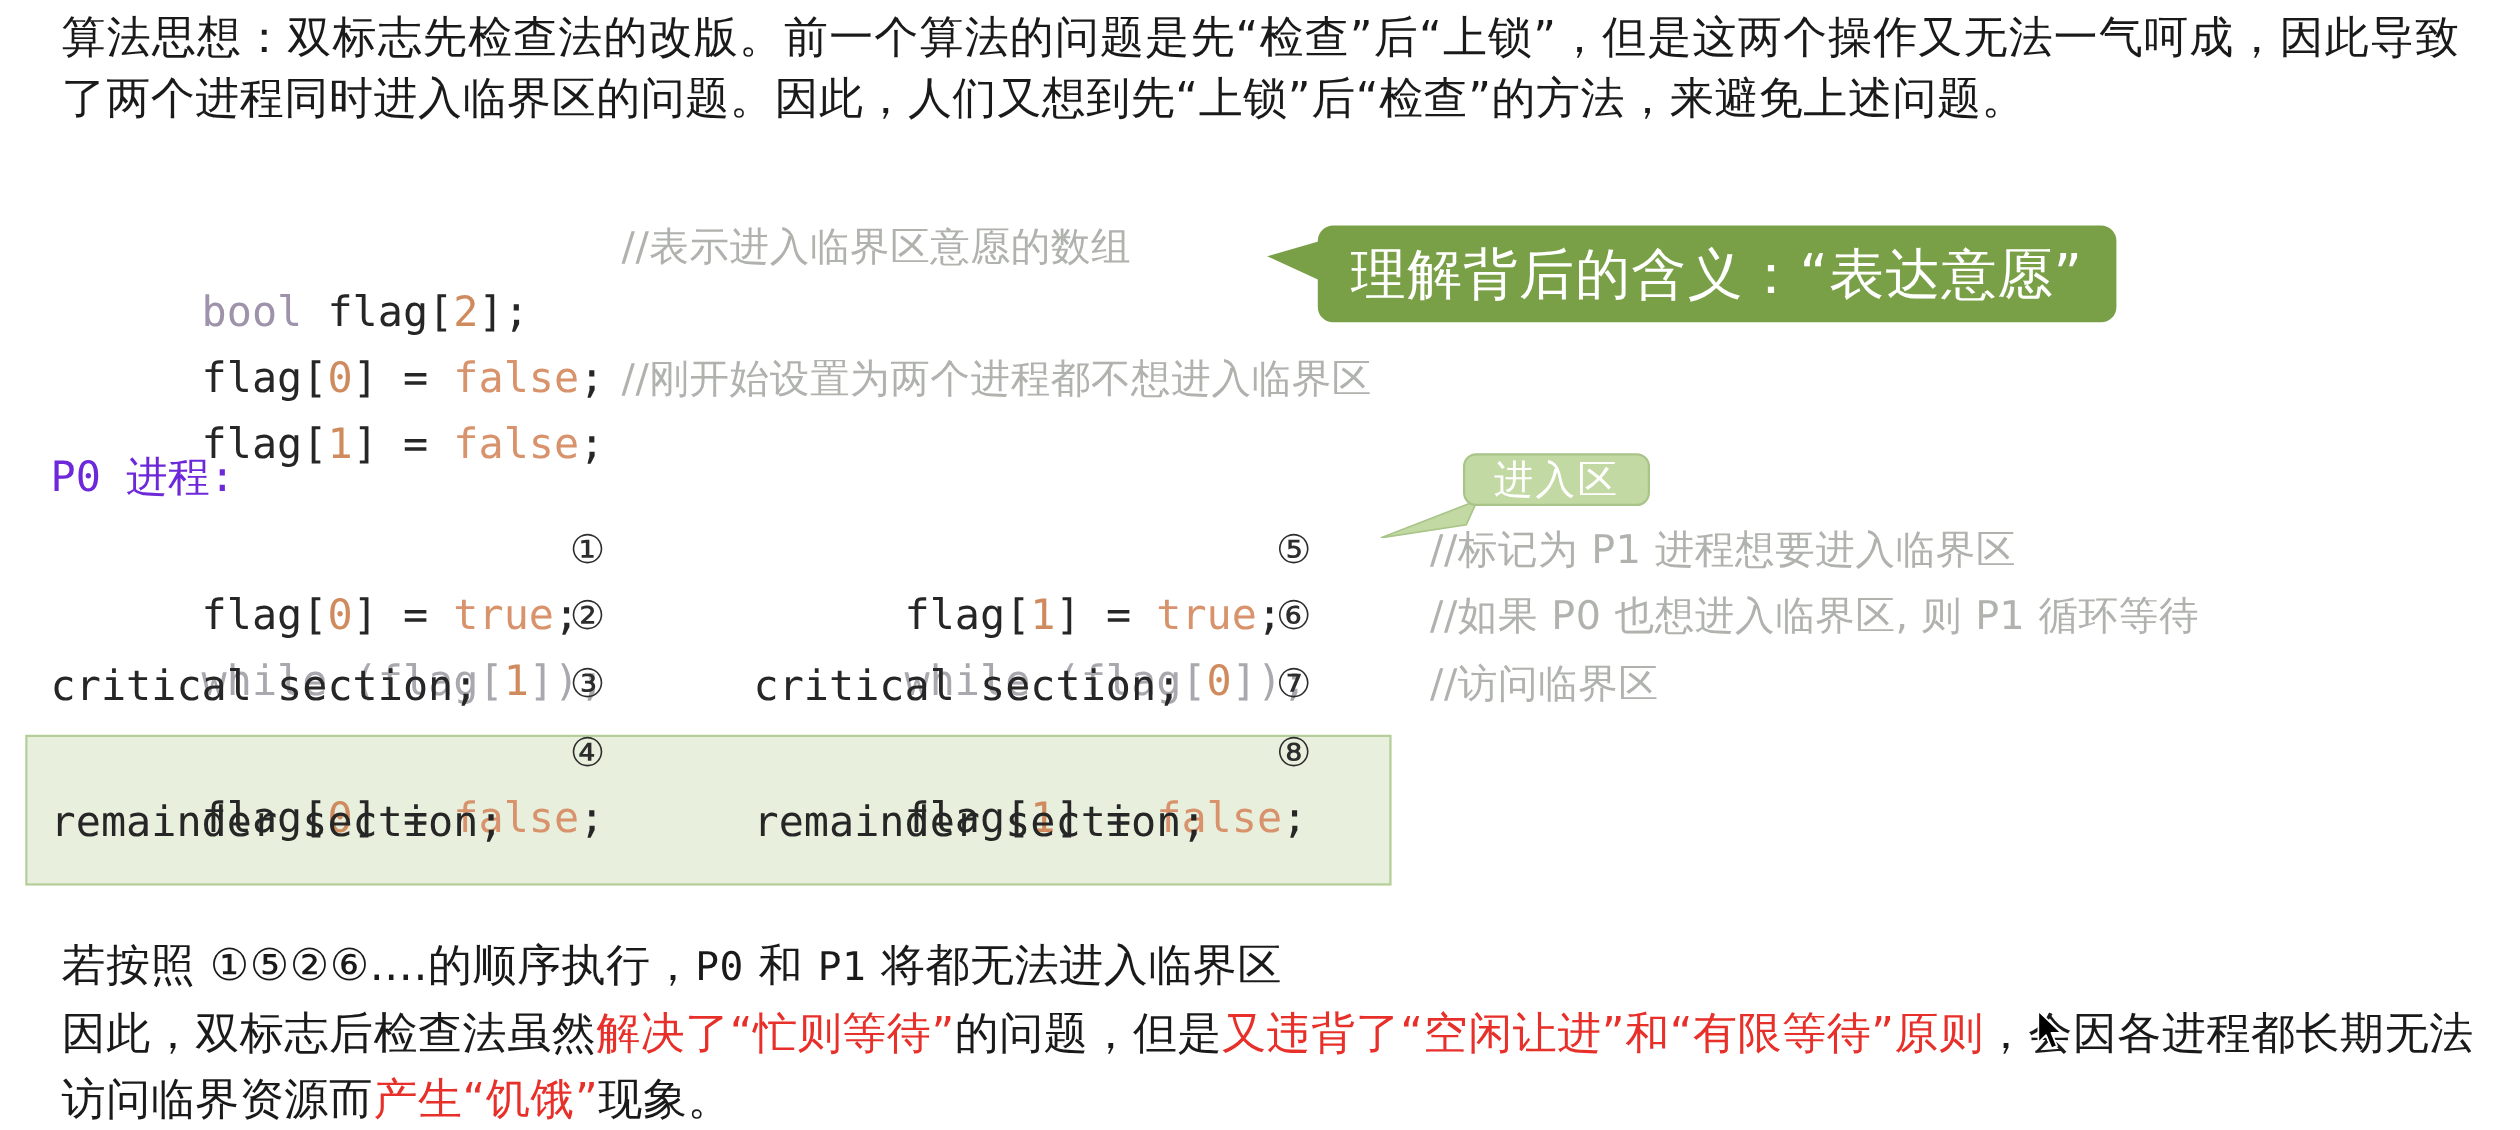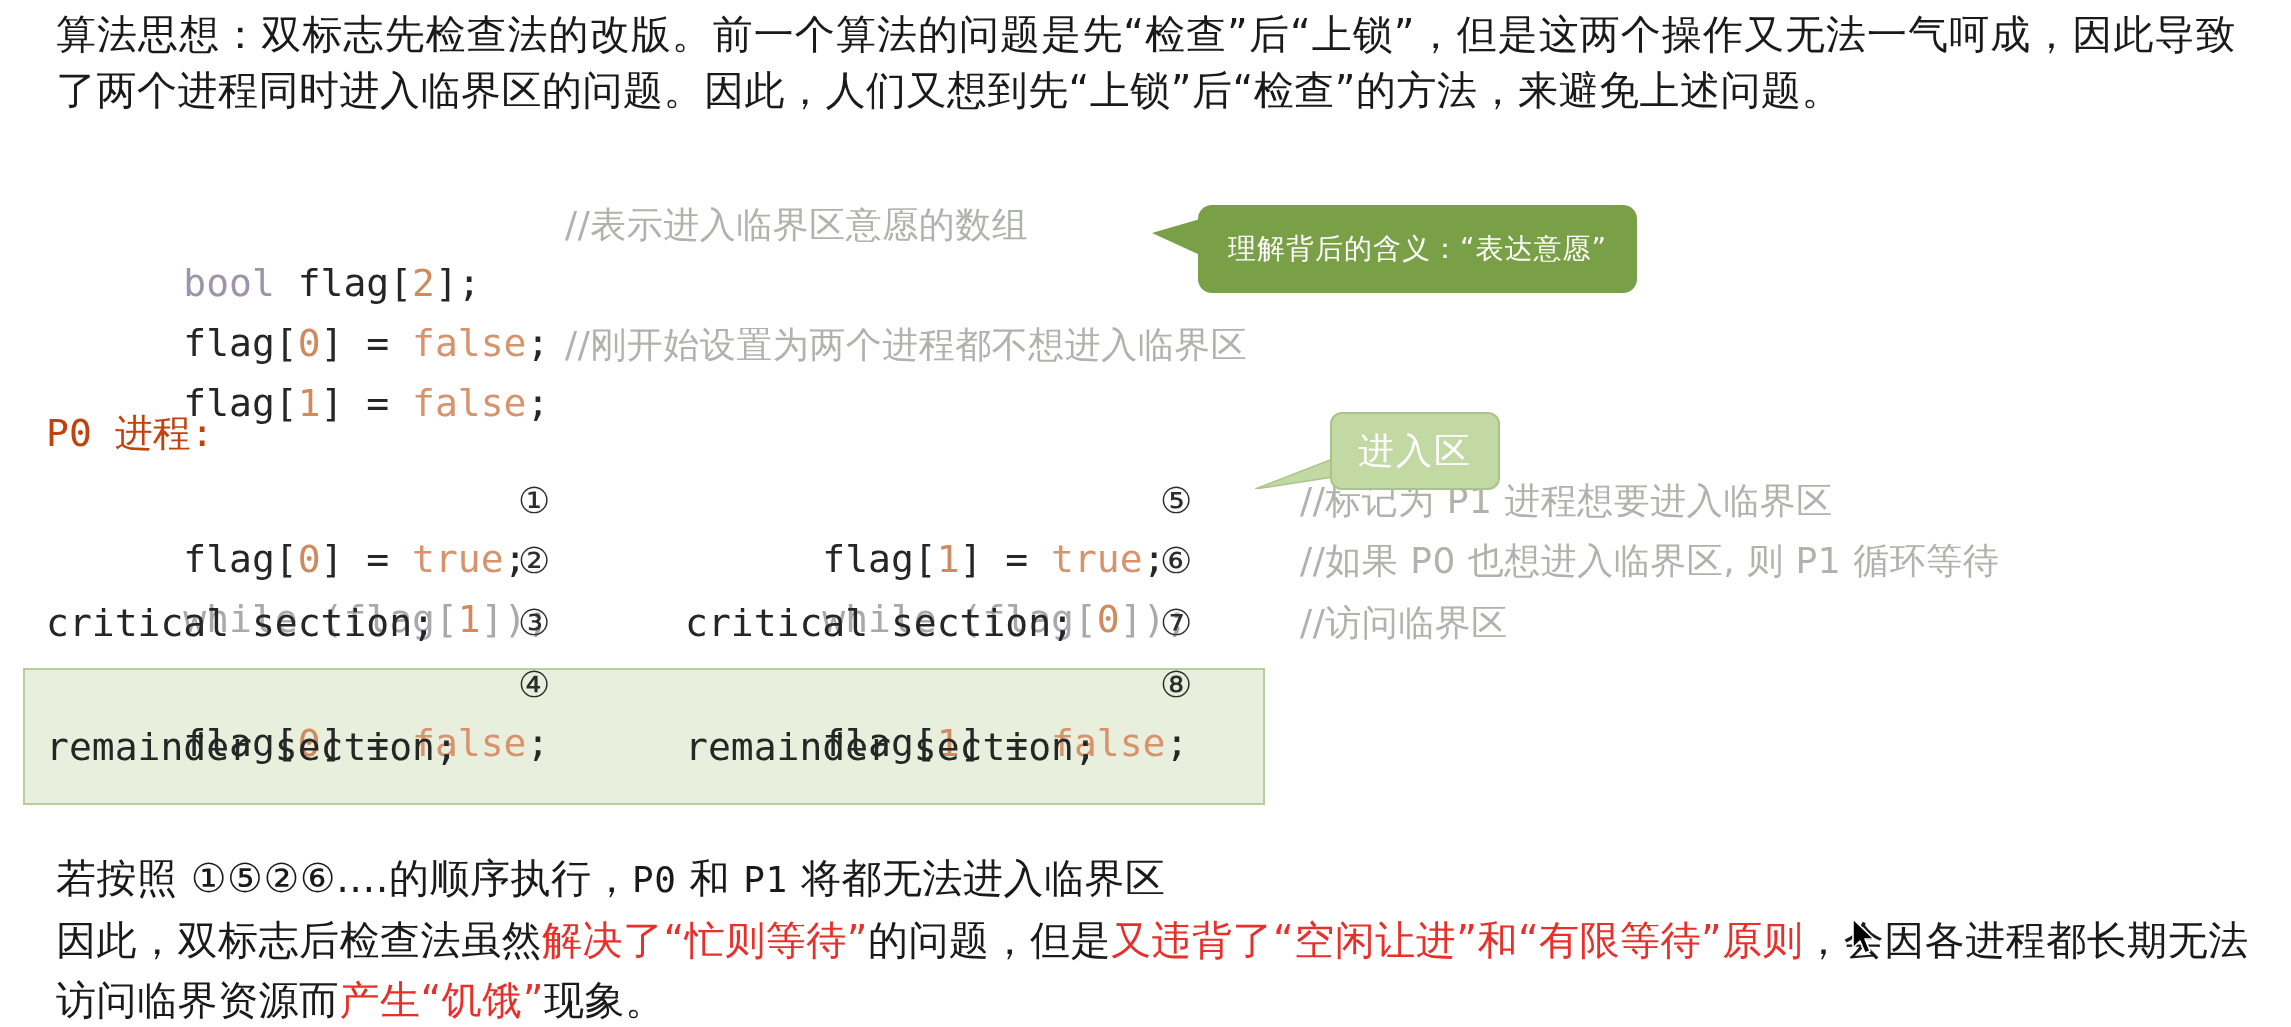--- a/index.html
+++ b/index.html
@@ -64,21 +64,21 @@
     color: #b0b2ae;
     font-family: "DejaVu Sans", "Liberation Sans", sans-serif;
     font-size: 36px;
     letter-spacing: 0.5px;
   }
 
   
   .proc-label {
     font-family: "DejaVu Sans Mono", "Liberation Mono", monospace;
     font-size: 38px;
-    color: #c2410c;
+    color: #6d28d9;
   }
 
   
   #entry-highlight {
     position: absolute;
     left: 23px;
     top: 472px;
     width: 1242px;
     height: 137px;
     background: #e8f0dd;
@@ -91,40 +91,40 @@
     position: absolute;
     left: 1198px;
     top: 205px;
     height: 88px;
     padding: 0 30px;
     background: #79a047;
     border-radius: 14px;
     display: flex;
     align-items: center;
     color: #ffffff;
-    font-size: 28px;
+    font-size: 50px;
     letter-spacing: 1px;
     white-space: nowrap;
   }
   #callout-meaning .tail {
     position: absolute;
     left: -46px;
     top: 14px;
     width: 0; height: 0;
     border-top: 14px solid transparent;
     border-bottom: 22px solid transparent;
     border-right: 48px solid #79a047;
   }
 
   
   #callout-entry {
     position: absolute;
     left: 1330px;
     top: 412px;
-    height: 78px;
+    height: 48px;
     padding: 0 26px;
     background: #c3d9a4;
     border: 2px solid #a9c488;
     border-radius: 12px;
     display: flex;
     align-items: center;
     color: #ffffff;
     font-size: 36px;
     letter-spacing: 2px;
     white-space: nowrap;

